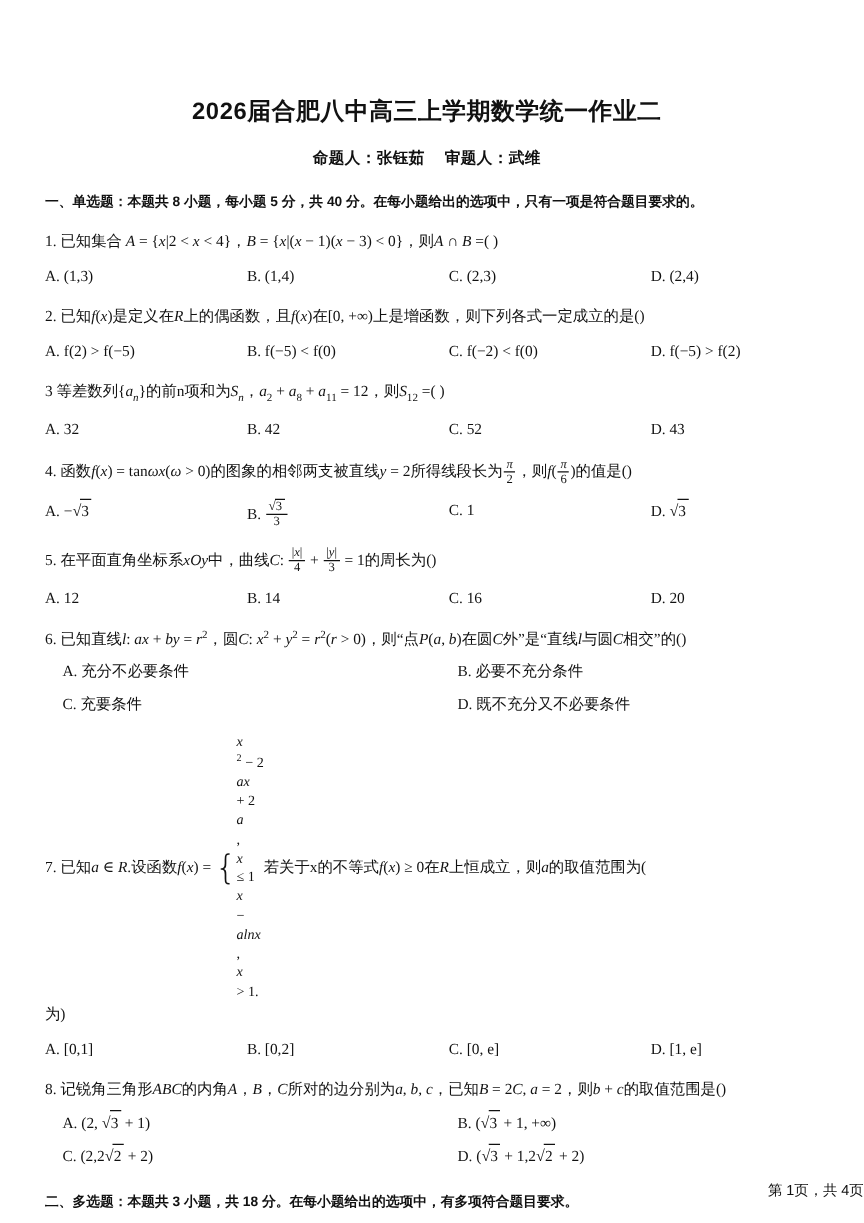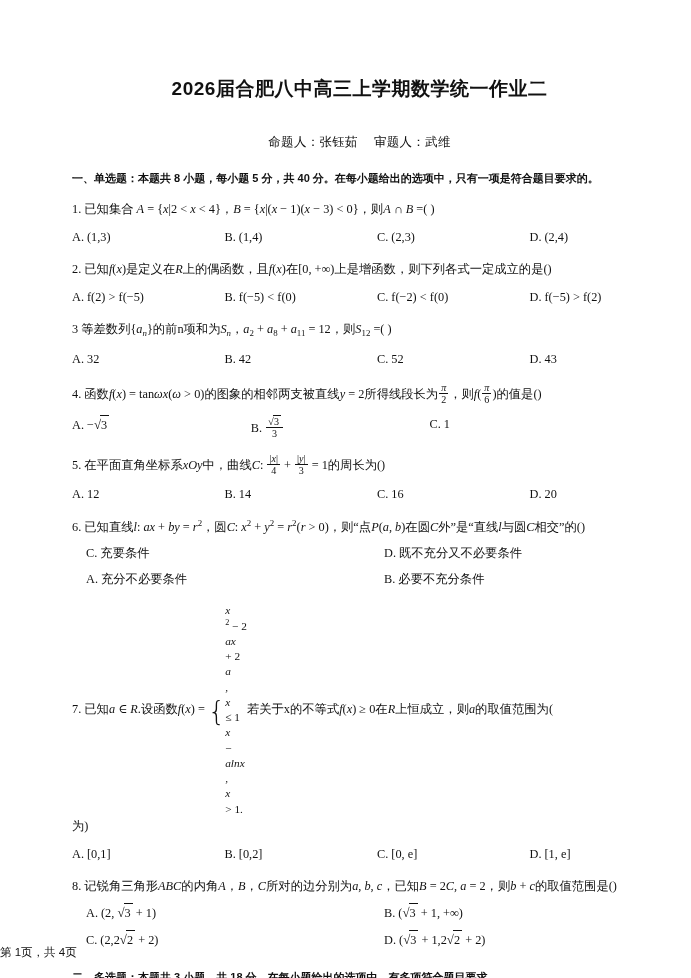--- a/index.html
+++ b/index.html
@@ -12,35 +12,35 @@
     background: #ffffff;
     font-family: "Liberation Serif", "DejaVu Serif", serif;
     color: #111111;
     overflow: hidden;
   }
   .page {
     position: relative;
     width: 691px;
     height: 978px;
     box-sizing: border-box;
-    padding: 62px 44px 0 72px;
+    padding: 62px 44px 0 36px;
   }
   .doc-title {
     text-align: center;
     font-size: 19px;
     font-weight: bold;
     letter-spacing: 0.5px;
     margin: 14px 0 0 0;
     font-family: "Liberation Sans", "DejaVu Sans", sans-serif;
   }
   .byline {
     text-align: center;
     font-size: 12.5px;
-    font-weight: normal;
-    margin-top: 32px;
+    font-weight: bold;
+    margin-top: 16px;
     letter-spacing: 0.3px;
     font-family: "Liberation Sans", "DejaVu Sans", sans-serif;
   }
   .byline .sp { display: inline-block; width: 16px; }
   .section-head {
     font-size: 11px;
     font-weight: bold;
     margin-top: 19px;
     line-height: 1.5;
     font-family: "Liberation Sans", "DejaVu Sans", sans-serif;
@@ -103,21 +103,21 @@
     text-align: left;
     font-size: 0.92em;
     line-height: 1.35;
   }
   .cases span { display: block; white-space: nowrap; }
   .footer {
     position: absolute;
     left: 0;
     right: 0;
     bottom: 18px;
-    text-align: left;
+    text-align: right;
     font-size: 11.5px;
     font-family: "Liberation Sans", "DejaVu Sans", sans-serif;
   }
 </style>
 </head>
 <body>
 
 <div class="page">
 
   <div class="doc-title">2026届合肥八中高三上学期数学统一作业二</div>
@@ -170,20 +170,21 @@
 
   <div class="q">
     <span class="q-stem">
       <span>4.</span>
       <span>函数</span><span class="mi">f</span>(<span class="mi">x</span>) = tan<span class="mi">ωx</span>(<span class="mi">ω</span> &gt; 0)<span>的图象的相邻两支被直线</span><span class="mi">y</span> = 2<span>所得线段长为</span><span class="frac"><span class="num"><span class="mi">π</span></span><span class="den">2</span></span><span>，则</span><span class="mi">f</span>(<span class="frac"><span class="num"><span class="mi">π</span></span><span class="den">6</span></span>)<span>的值是(</span><span>)</span>
     </span>
     <div class="opts cols4">
       <div class="opt">A. −<span class="rad">√</span><span class="sqrt">3</span></div>
       <div class="opt">B. <span class="frac"><span class="num"><span class="rad">√</span><span class="sqrt">3</span></span><span class="den">3</span></span></div>
       <div class="opt">C. 1</div>
+      <div class="opt">D. <span class="rad">√</span><span class="sqrt">3</span></div>
     </div>
   </div>
 
   <div class="q">
     <span class="q-stem">
       <span>5.</span>
       <span>在平面直角坐标系</span><span class="mi">xOy</span><span>中，曲线</span><span class="mi">C</span>: <span class="frac"><span class="num">|<span class="mi">x</span>|</span><span class="den">4</span></span> + <span class="frac"><span class="num">|<span class="mi">y</span>|</span><span class="den">3</span></span> = 1<span>的周长为(</span><span>)</span>
     </span>
     <div class="opts cols4">
       <div class="opt">A. 12</div>
@@ -193,26 +194,26 @@
     </div>
   </div>
 
   <div class="q">
     <span class="q-stem">
       <span>6.</span>
       <span>已知直线</span><span class="mi">l</span>: <span class="mi">ax</span> + <span class="mi">by</span> = <span class="mi">r</span><sup>2</sup><span>，圆</span><span class="mi">C</span>: <span class="mi">x</span><sup>2</sup> + <span class="mi">y</span><sup>2</sup> = <span class="mi">r</span><sup>2</sup>(<span class="mi">r</span> &gt; 0)<span>，则“点</span><span class="mi">P</span>(<span class="mi">a</span>, <span class="mi">b</span>)<span>在圆</span><span class="mi">C</span><span>外”是“直线</span><span class="mi">l</span><span>与圆</span><span class="mi">C</span><span>相交”的(</span><span>)</span>
     </span>
     <div class="opt-rows">
       <div class="opts cols2 indent">
+        <div class="opt">A. 充分不必要条件</div>
+        <div class="opt">B. 必要不充分条件</div>
+      </div>
+      <div class="opts cols2 indent">
         <div class="opt">C. 充要条件</div>
         <div class="opt">D. 既不充分又不必要条件</div>
-      </div>
-      <div class="opts cols2 indent">
-        <div class="opt">A. 充分不必要条件</div>
-        <div class="opt">B. 必要不充分条件</div>
       </div>
     </div>
   </div>
 
   <div class="q">
     <span class="q-stem">
       <span>7.</span>
       <span>已知</span><span class="mi">a</span> ∈ <span class="mi">R</span><span>.设函数</span><span class="mi">f</span>(<span class="mi">x</span>) = <span class="brace">{</span><span class="cases"><span><span class="mi">x</span><sup>2</sup> − 2<span class="mi">ax</span> + 2<span class="mi">a</span>, <span class="mi">x</span> ≤ 1</span><span><span class="mi">x</span> − <span class="mi">alnx</span>, <span class="mi">x</span> &gt; 1.</span></span><span>若关于x的不等式</span><span class="mi">f</span>(<span class="mi">x</span>) ≥ 0<span>在</span><span class="mi">R</span><span>上恒成立，则</span><span class="mi">a</span><span>的取值范围为(</span><br>为<span>)</span>
     </span>
     <div class="opts cols4">

